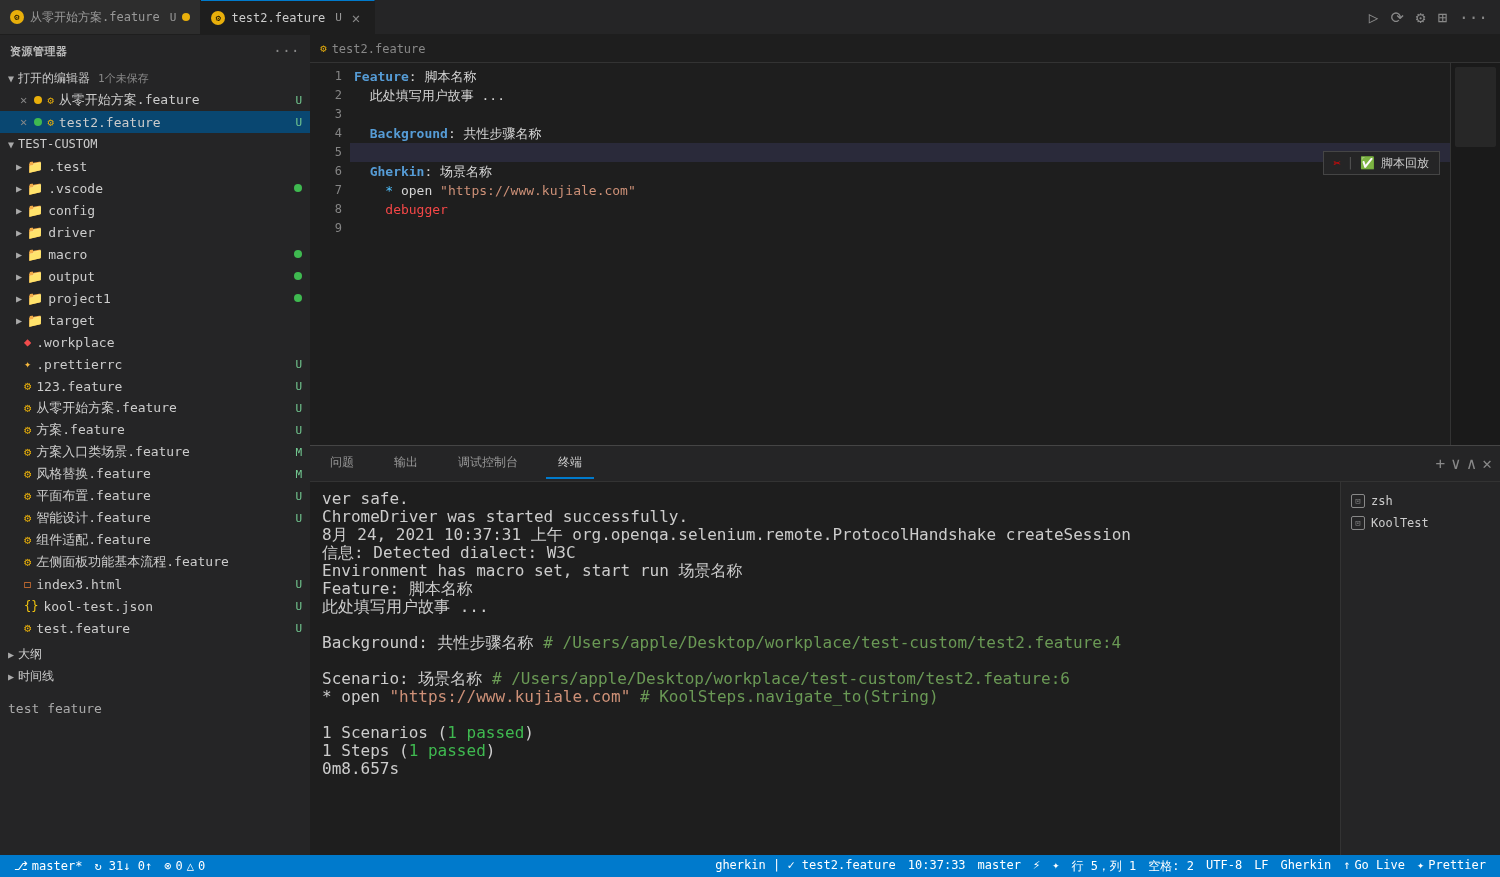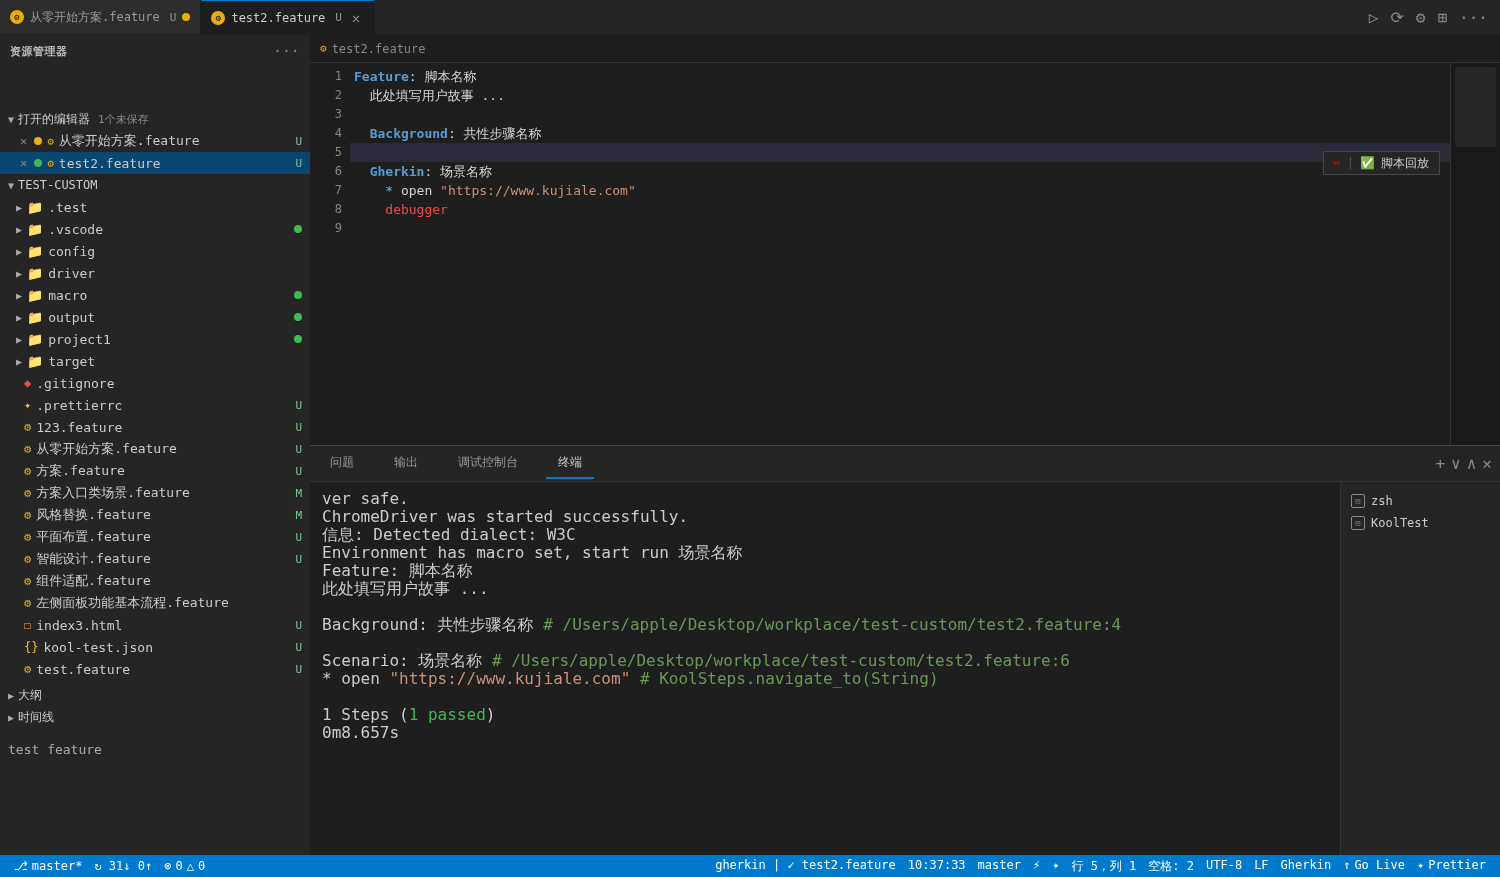--- a/index.html
+++ b/index.html
@@ -89,21 +89,20 @@
     }
 
     
     .sidebar {
       width: 310px;
       background: #252526;
       display: flex;
       flex-direction: column;
       flex-shrink: 0;
       overflow: hidden;
-      gap: 41px;
     }
     .sidebar-header {
       display: flex;
       align-items: center;
       justify-content: space-between;
       padding: 8px 10px;
       font-size: 11px;
       color: #bbb;
       text-transform: uppercase;
       letter-spacing: 0.5px;
@@ -488,21 +487,21 @@
         <span class="dot-badge dot-green" style="margin-left:auto;"></span>
       </div>
       <div class="folder-item" style="padding-left:16px;">
         <span class="chevron">▶</span>
         <span class="folder-icon">📁</span>
         <span>target</span>
       </div>
 
       <div class="file-item" style="padding-left:24px;">
         <span style="color:#f14c4c; font-size:12px;">◆</span>
-        <span class="file-name">.gitignore</span>
+        <span class="file-name">.workplace</span>
       </div>
       <div class="file-item" style="padding-left:24px;">
         <span style="color:#f7b93e; font-size:12px;">✦</span>
         <span class="file-name">.prettierrc</span>
         <span class="file-badge u">U</span>
       </div>
       <div class="file-item" style="padding-left:24px;">
         <span style="color:#e8af0b; font-size:12px;">⚙</span>
         <span class="file-name">123.feature</span>
         <span class="file-badge u">U</span>
@@ -662,39 +661,43 @@
           <span>∧</span>
           <span>✕</span>
         </div>
       </div>
 
       <div class="terminal-content">
 
         <div class="terminal-main">
           <div><span class="term-white">ver safe.</span></div>
           <div><span class="term-white">ChromeDriver was started successfully.</span></div>
+          <div><span class="term-white">8月 24, 2021 10:37:31 上午 org.openqa.selenium.remote.ProtocolHandshake createSession</span></div>
           <div><span class="term-white">信息: Detected dialect: W3C</span></div>
           <div><span class="term-white">Environment has macro set, start run 场景名称</span></div>
           <div><span class="term-white">Feature: 脚本名称</span></div>
           <div><span class="term-white">  此处填写用户故事 ...</span></div>
           <div>&nbsp;</div>
           <div>
             <span class="term-white">  Background: 共性步骤名称</span>
             <span class="term-white" style="color:#6a9955;">  # /Users/apple/Desktop/workplace/test-custom/test2.feature:4</span>
           </div>
           <div>&nbsp;</div>
           <div>
             <span class="term-white">  Scenario: 场景名称</span>
             <span style="color:#6a9955;">                         # /Users/apple/Desktop/workplace/test-custom/test2.feature:6</span>
           </div>
           <div>
             <span class="term-white">    * open </span><span class="term-url">"https://www.kujiale.com"</span><span style="color:#6a9955;">  # KoolSteps.navigate_to(String)</span>
           </div>
           <div>&nbsp;</div>
           <div>
+            <span class="term-white">1 Scenarios (</span><span class="term-passed">1 passed</span><span class="term-white">)</span>
+          </div>
+          <div>
             <span class="term-white">1 Steps (</span><span class="term-passed">1 passed</span><span class="term-white">)</span>
           </div>
           <div><span class="term-white">0m8.657s</span></div>
           <div>&nbsp;</div>
         </div>
 
         <div class="terminal-sidebar">
           <div class="terminal-session">
             <div class="term-icon">⊡</div>
             <span>zsh</span>

